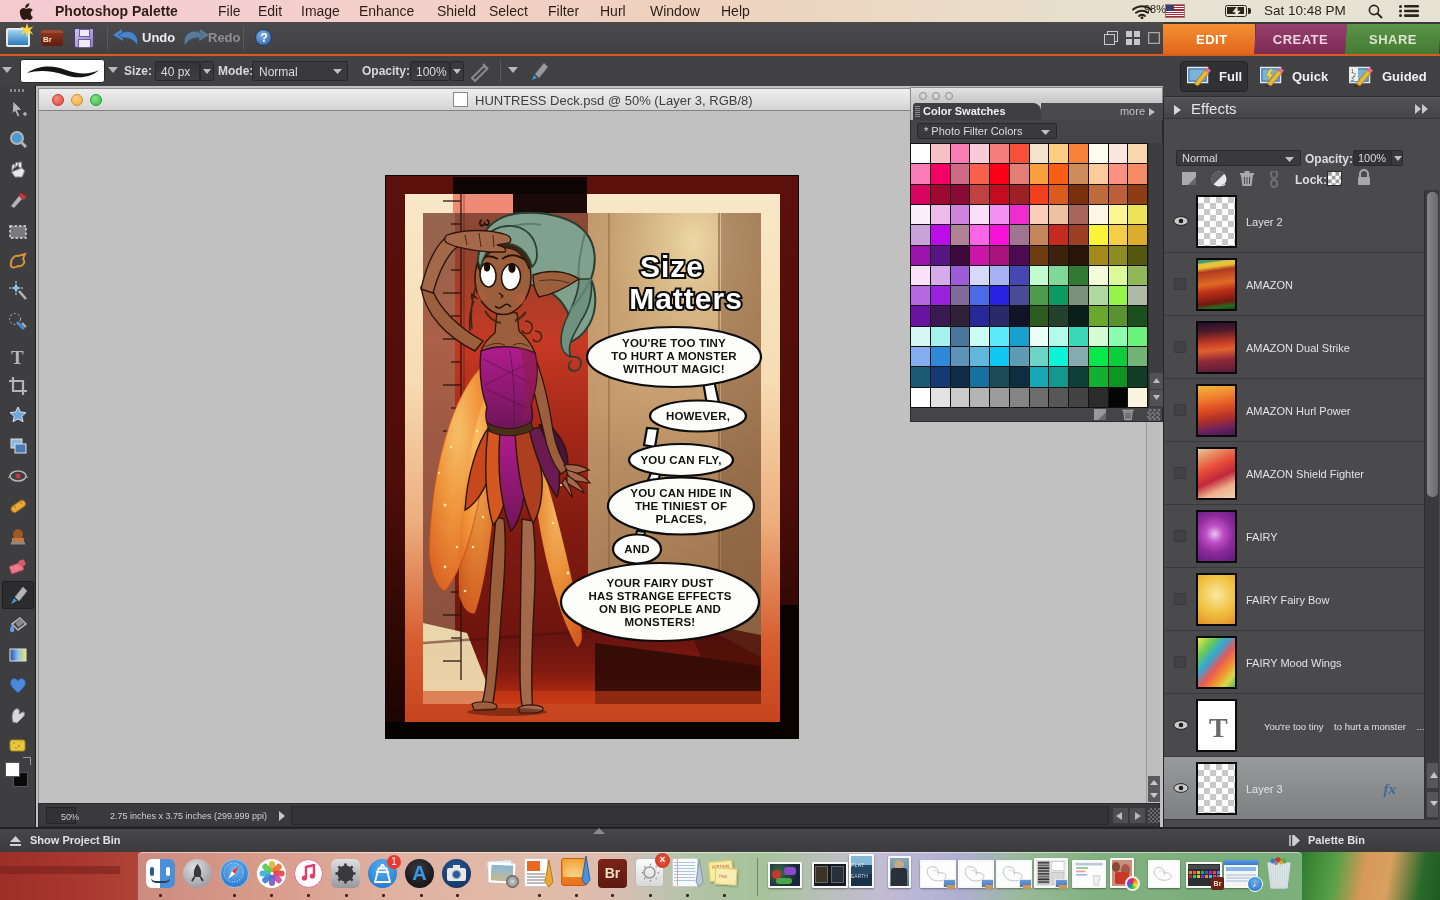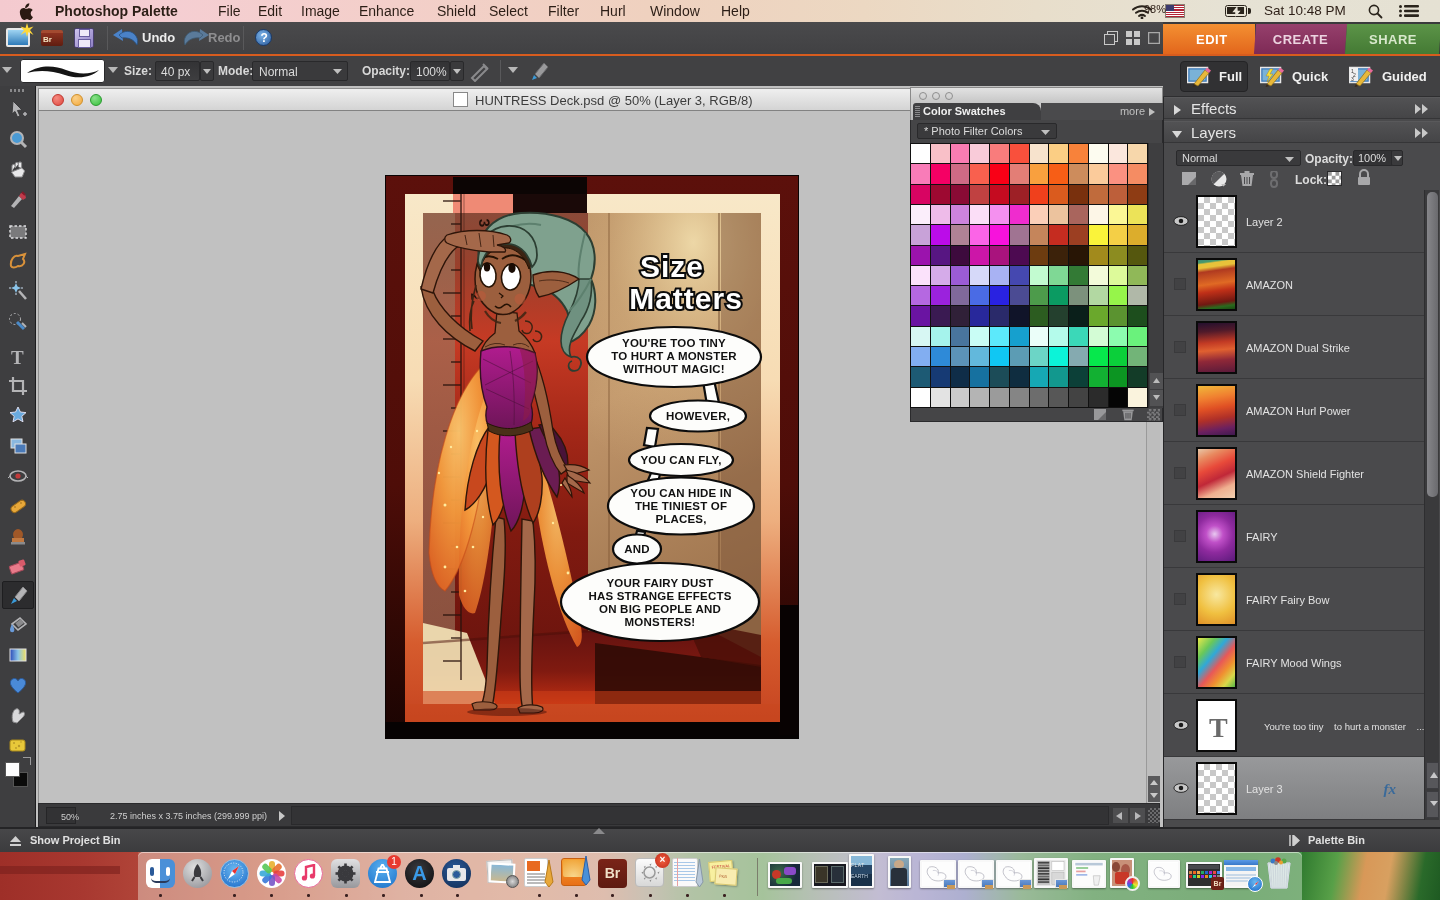--- a/index.html
+++ b/index.html
@@ -570,29 +570,20 @@
 <div class="abs rightpanel">
     <div class="hdr" style="top:0px">
       <svg style="position:absolute;left:10px;top:7px" width="8" height="10" viewBox="0 0 8 10">
         <path d="M0 0v10l7-5z" fill="#d8d8d8"></path>
       </svg>
       <span style="position:absolute;left:27px;top:2px">Effects</span>
       <svg style="position:absolute;right:12px;top:6px" width="14" height="10" viewBox="0 0 14 10">
         <path d="M0 0v10l6-5zM7 0v10l6-5z" fill="#c8c8c8"></path>
       </svg>
     </div>
-    <div class="hdr" style="top:24px">
-      <svg style="position:absolute;left:8px;top:9px" width="10" height="8" viewBox="0 0 10 8">
-        <path d="M0 0h10L5 7z" fill="#d8d8d8"></path>
-      </svg>
-      <span style="position:absolute;left:27px;top:2px">Layers</span>
-      <svg style="position:absolute;right:12px;top:6px" width="14" height="10" viewBox="0 0 14 10">
-        <path d="M0 0v10l6-5zM7 0v10l6-5z" fill="#c8c8c8"></path>
-      </svg>
-    </div>
     <div class="fld" style="left:12px;top:53px;width:125px;height:16px">
       <span style="position:absolute;left:5px;top:1px">Normal</span>
       <svg style="position:absolute;right:6px;top:6px" width="9" height="6" viewBox="0 0 9 6">
         <path d="M0 0h9L4.5 5z" fill="#c0c0c0"></path>
       </svg>
     </div>
     <span class="abs" style="left:141px;top:55px;color:#dcdcdc;font-size:12px;font-weight:bold">Opacity:</span>
     <div class="fld" style="left:189px;top:53px;width:40px;height:16px;background:#323234">
       <span style="position:absolute;left:4px;top:1px">100%</span>
     </div>

